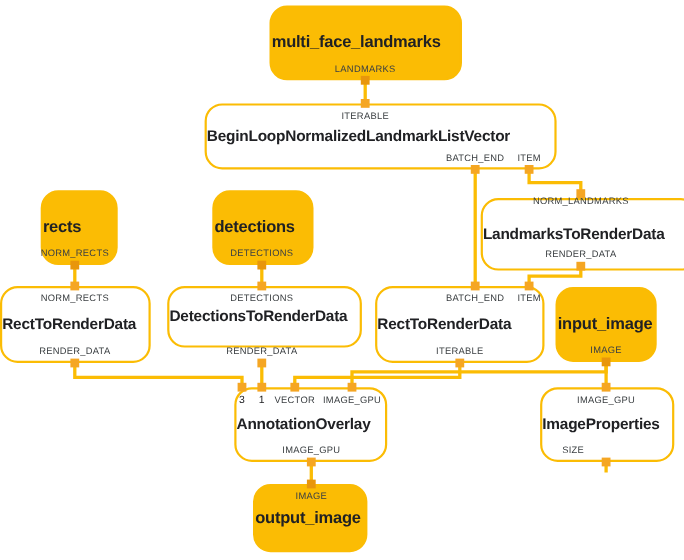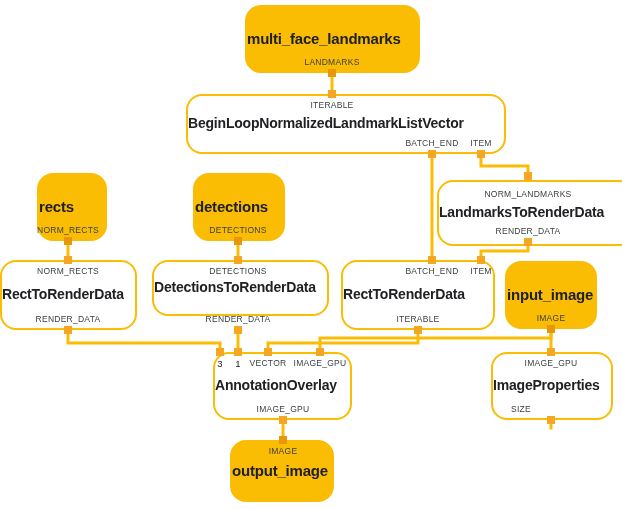--- a/index.html
+++ b/index.html
@@ -141,21 +141,21 @@
     <div class="abs-label" style="left: 332px; top: 101px;">ITERABLE</div>
     <div class="port-dot" style="left: 328px; top: 90px;"></div>
     <div class="abs-label" style="left: 432px; top: 139px;">BATCH_END</div>
     <div class="port-dot" style="left: 428px; top: 150px;"></div>
     <div class="abs-label" style="left: 481px; top: 139px;">ITEM</div>
     <div class="port-dot" style="left: 477px; top: 150px;"></div>
     <div class="abs-label" style="left: 68px; top: 226px;">NORM_RECTS</div>
     <div class="port-dot" style="left: 64px; top: 237px; background: rgb(232, 150, 12);"></div>
     <div class="abs-label" style="left: 238px; top: 226px;">DETECTIONS</div>
     <div class="port-dot" style="left: 234px; top: 237px; background: rgb(232, 150, 12);"></div>
-    <div class="abs-label" style="left: 528px; top: 190px;">NORM_LANDMARKS</div>
+    <div class="abs-label" style="left: 528px; top: 178px;">NORM_LANDMARKS</div>
     <div class="port-dot" style="left: 524px; top: 172px;"></div>
     <div class="abs-label" style="left: 528px; top: 227px;">RENDER_DATA</div>
     <div class="port-dot" style="left: 524px; top: 238px;"></div>
     <div class="abs-label" style="left: 68px; top: 267px;">NORM_RECTS</div>
     <div class="port-dot" style="left: 64px; top: 256px;"></div>
     <div class="abs-label" style="left: 68px; top: 315px;">RENDER_DATA</div>
     <div class="port-dot" style="left: 64px; top: 326px;"></div>
     <div class="abs-label" style="left: 238px; top: 267px;">DETECTIONS</div>
     <div class="port-dot" style="left: 234px; top: 256px;"></div>
     <div class="abs-label" style="left: 238px; top: 315px;">RENDER_DATA</div>

